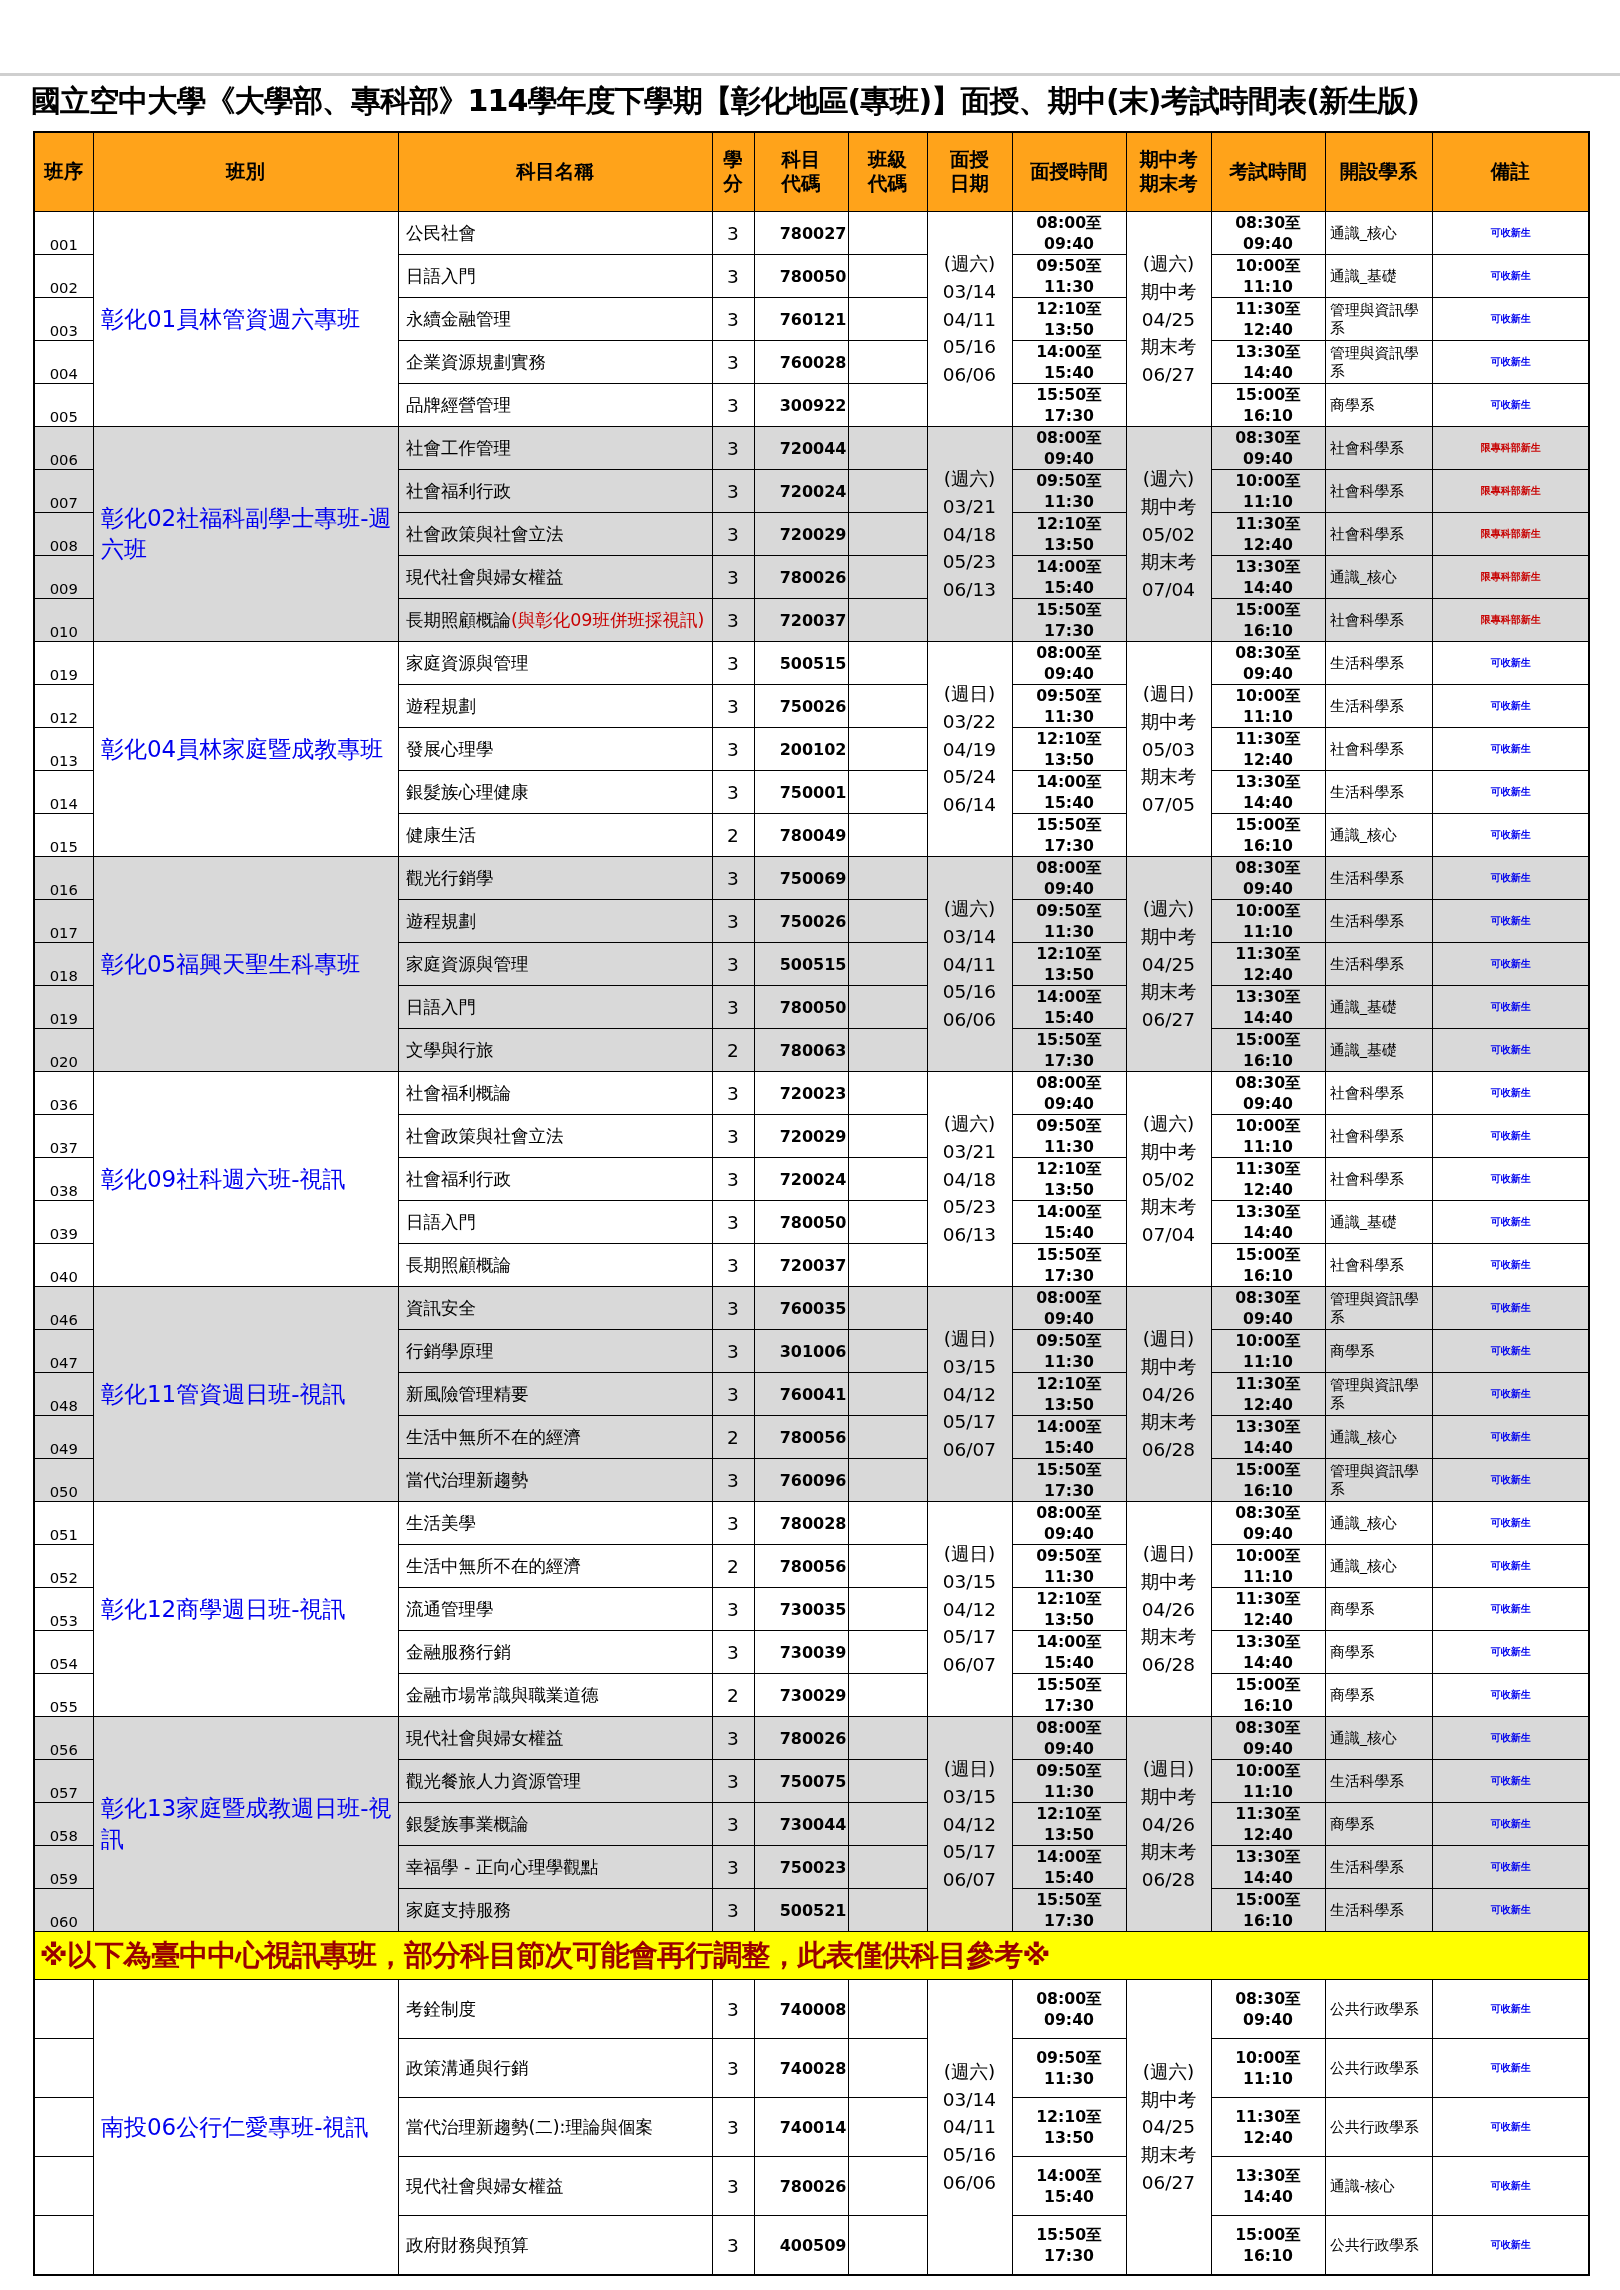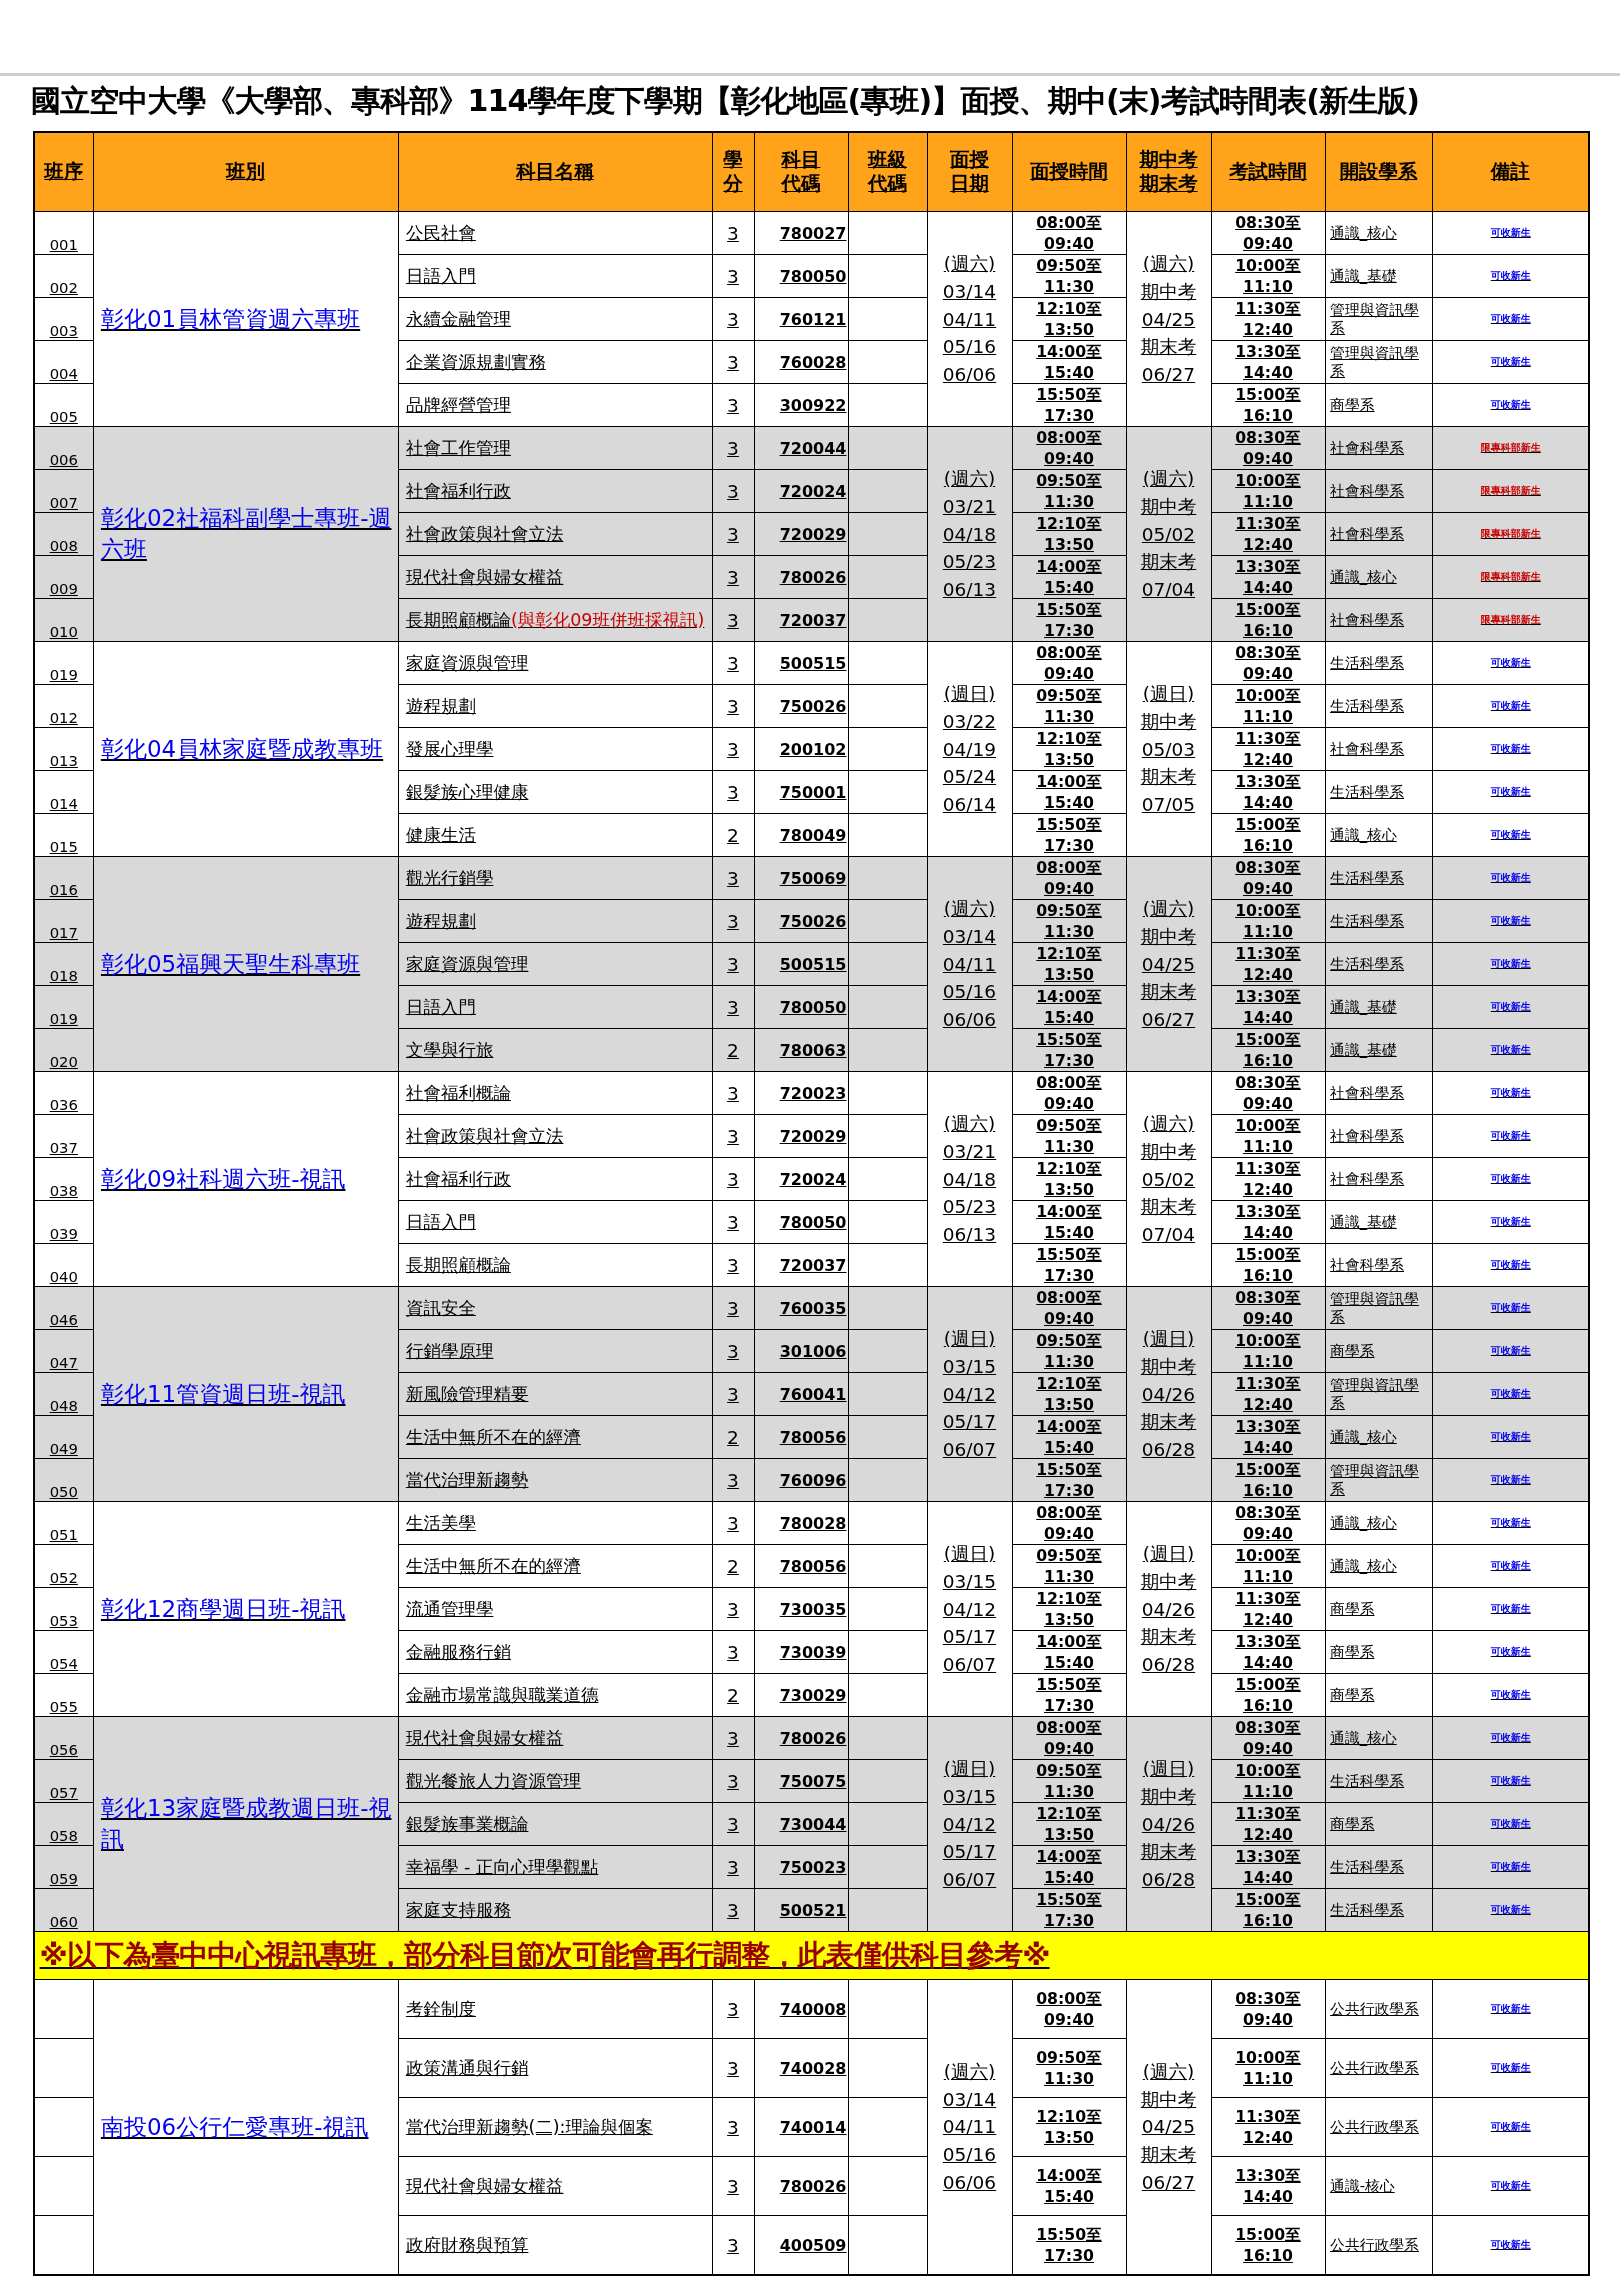--- a/index.html
+++ b/index.html
@@ -1,19 +1,19 @@
 <!DOCTYPE html>
 <html style="--header-bg: #FFA31A; --row-alt-bg: #D9D9D9; --class-color: #0000EE; --remark-ok: #0000EE; --remark-limit: #C80000; --note-red: #C80000; --banner-bg: #FFFF00; --banner-text: #990000;font-size:14.8px"><head>
 <meta charset="utf-8">
 <style>
   html,body{margin:0;padding:0;background:#fff;}
   body{width:1621px;height:2291px;font-family:"DejaVu Sans","Liberation Sans",sans-serif;color:#000;overflow:hidden;}
   .divider{height:2.8px;background:#cfcfcf;margin-top:73px;width:1621px;}
   .title{margin:5.5px 0 9.2px 31px;font-size:30px;font-weight:700;white-space:nowrap;letter-spacing:-0.9px;}
-  table{border-collapse:collapse;table-layout:fixed;width:1556px;margin-left:33px;border:2.8px solid #000;text-decoration:underline;}
+  table{border-collapse:collapse;table-layout:fixed;width:1556px;margin-left:33px;border:2.8px solid #000;}
   th,td{border:1.8px solid #000;overflow:hidden;}
   thead th{height:78px;background:var(--header-bg,#FFA31A);font-size:19.4px;font-weight:700;text-align:center;vertical-align:middle;white-space:pre-line;line-height:1.25;padding:0;}
   tbody tr{height:43px;}
   tbody.tall tr{height:59px;}
   tbody.gray td{background:var(--row-alt-bg,#D9D9D9);}
   .c-no{font-size:14.8px;text-align:center;vertical-align:bottom;padding:0 0 1px 0;}
   .c-class{color:var(--class-color,#0000EE);font-size:23px;text-align:left;vertical-align:middle;padding:0 3.7px 0 7.4px;line-height:1.35;}
   .c-subj{font-size:17.5px;text-align:left;vertical-align:middle;padding-left:7.4px;line-height:1.2;margin-top:42px;}
   .c-cred{font-size:18.5px;text-align:center;vertical-align:middle;}
   .c-code{font-size:16px;font-weight:700;text-align:right;vertical-align:middle;padding-left:16px;}

